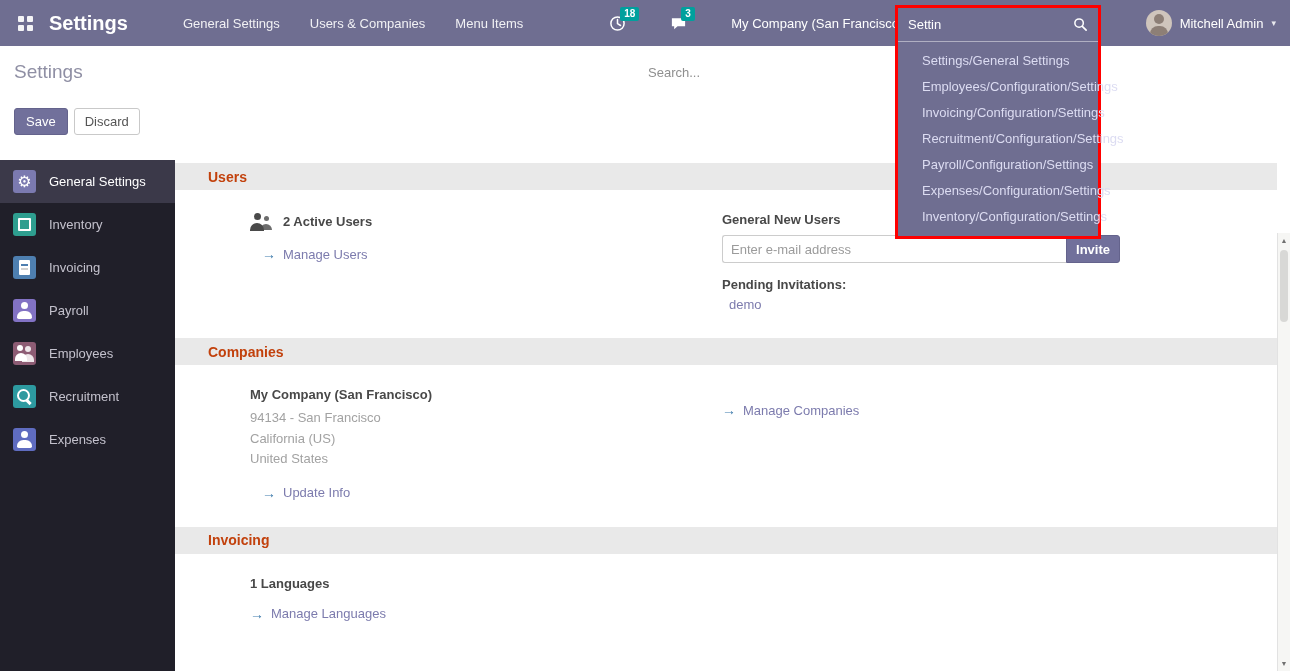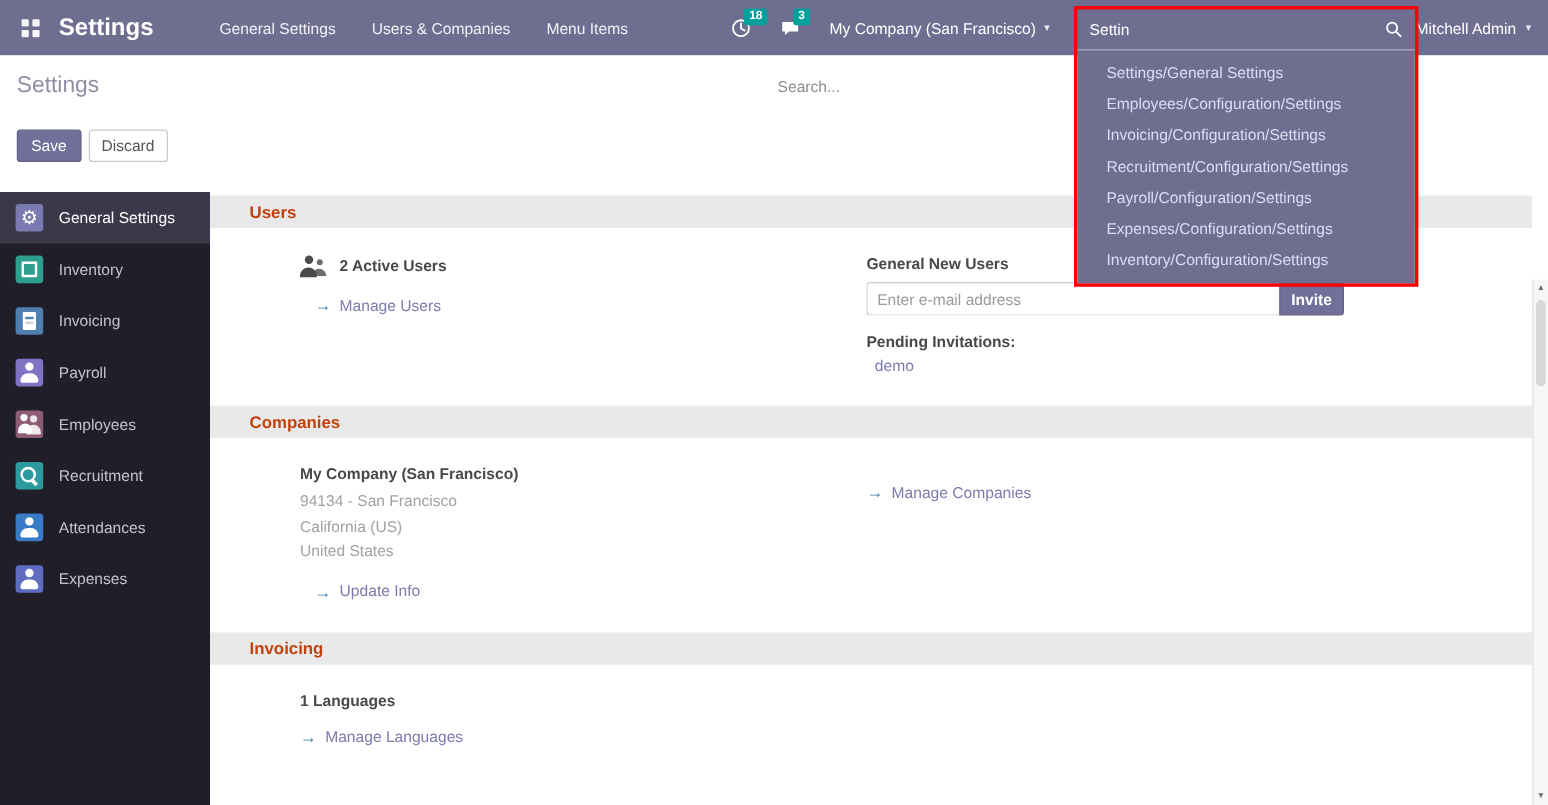--- a/index.html
+++ b/index.html
@@ -8,21 +8,21 @@
   .screen{position:absolute;inset:0;overflow:hidden}
 
   
   .navbar{position:absolute;top:0;left:0;right:0;height:46px;background:#6f6e91;display:flex;align-items:center;color:#fff;padding:0 12px;z-index:5}
   .apps-btn{background:none;border:none;cursor:pointer;padding:6px;margin-right:10px}
   .grid-icon{display:grid;grid-template-columns:6px 6px;grid-gap:3px}
   .grid-icon i{width:6px;height:6px;background:rgba(255,255,255,.92);border-radius:1px;display:block}
   .nav-title{font-size:20px;font-weight:bold;margin-right:55px;cursor:pointer}
   .nav-menu{display:flex;gap:30px}
   .nav-menu-item{color:rgba(255,255,255,.9);cursor:pointer;text-decoration:none;font-size:13px}
-  .nav-cluster{display:flex;align-items:center;margin-left:86px;gap:24px}
+  .nav-cluster{display:flex;align-items:center;margin-left:86px;gap:44px}
   .nav-icon-btn{position:relative;background:none;border:none;cursor:pointer;display:flex;align-items:center}
   .badge{position:absolute;top:-8px;left:11px;background:#00a09d;color:#fff;font-size:10px;line-height:12px;padding:1px 4px;border-radius:2px;font-weight:bold}
   .company-switcher{background:none;border:none;color:#fff;font-size:13px;display:flex;align-items:center;gap:7px;cursor:pointer;font-family:inherit}
   .caret{font-size:9px;opacity:.85}
   .user-menu{margin-left:auto;display:flex;align-items:center;gap:8px;cursor:pointer;padding-right:2px}
   .avatar{width:26px;height:26px;border-radius:50%;background:#cfc5bc;position:relative;overflow:hidden;flex:0 0 auto}
   .avatar i{position:absolute;background:#8d7f76;display:block}
   .av-head{width:10px;height:10px;border-radius:50%;left:8px;top:4px}
   .av-body{width:18px;height:11px;border-radius:8px 8px 0 0;left:4px;top:16px}
   .user-name{font-size:13px}
@@ -68,21 +68,21 @@
   .mt14{margin-top:15px}
   .invite-row{display:flex;margin-top:8px;width:398px}
   .invite-input{flex:1;height:28px;border:1px solid #ccc;border-right:none;padding:0 8px;font-size:13px;color:#be185d;font-family:inherit;border-radius:3px 0 0 3px}
   .invite-input::placeholder{color:#9b9b9b}
   .btn-invite{width:54px;height:28px;background:#71709b;border:1px solid #64638c;color:#fff;font-size:13px;font-weight:bold;border-radius:0 3px 3px 0;cursor:pointer;font-family:inherit}
   .pending{margin-top:14px}
   .pending-user{display:block;color:#7c7bad;margin-top:5px;padding-left:7px;cursor:pointer;text-decoration:none;width:fit-content}
   .address{color:#a2a2a2;margin-top:6px;line-height:20.5px}
 
   
-  .annotation-box{position:absolute;left:895px;top:5px;width:287px;z-index:20;border:3px solid #7f1d1d}
+  .annotation-box{position:absolute;left:895px;top:5px;width:206px;z-index:20;border:3px solid #7f1d1d}
   .overlay{background:#6f6e91;width:100%}
   .overlay-input-row{display:flex;align-items:center;height:34px;padding:0 10px;border-bottom:1px solid rgba(255,255,255,.45)}
   .overlay-input{flex:1;background:transparent;border:none;outline:none;color:#fff;font-size:13px;font-family:inherit;min-width:0}
   .overlay-results{padding:5px 0 7px}
   .overlay-result{height:26px;display:flex;align-items:center;padding-left:24px;color:#dcdcf2;font-size:13px;cursor:pointer;white-space:nowrap}
 
   
   .scrollbar{position:absolute;right:0;top:233px;bottom:0;width:13px;background:#f6f6f4;border-left:1px solid #e2e2e2;z-index:15}
   .sb-up,.sb-down{position:absolute;left:0;right:0;text-align:center;font-size:7px;color:#707070;cursor:pointer}
   .sb-up{top:4px}
@@ -167,24 +167,20 @@
         </div>
         <div class="sb-item">
           <span class="app-icon glyph-group" style="background: rgb(141, 92, 116);"></span>
           <span class="sb-label">Employees</span>
         </div>
         <div class="sb-item">
           <span class="app-icon glyph-magnifier" style="background: rgb(45, 154, 160);"></span>
           <span class="sb-label">Recruitment</span>
         </div>
         <div class="sb-item">
-          <span class="app-icon glyph-person" style="background: rgb(58, 123, 200);"></span>
-          <span class="sb-label">Attendances</span>
-        </div>
-        <div class="sb-item">
           <span class="app-icon glyph-person" style="background: rgb(95, 108, 192);"></span>
           <span class="sb-label">Expenses</span>
         </div>
       </aside>
 
     <main class="content">
 
       <div class="section-bar">Users</div>
       <div class="section-body">
         <div class="col1">

